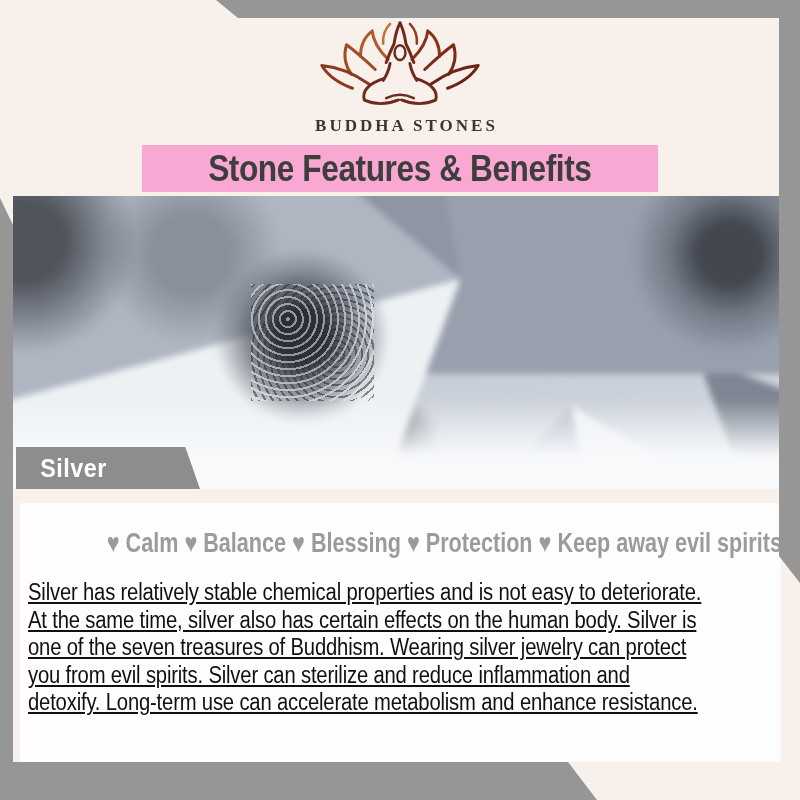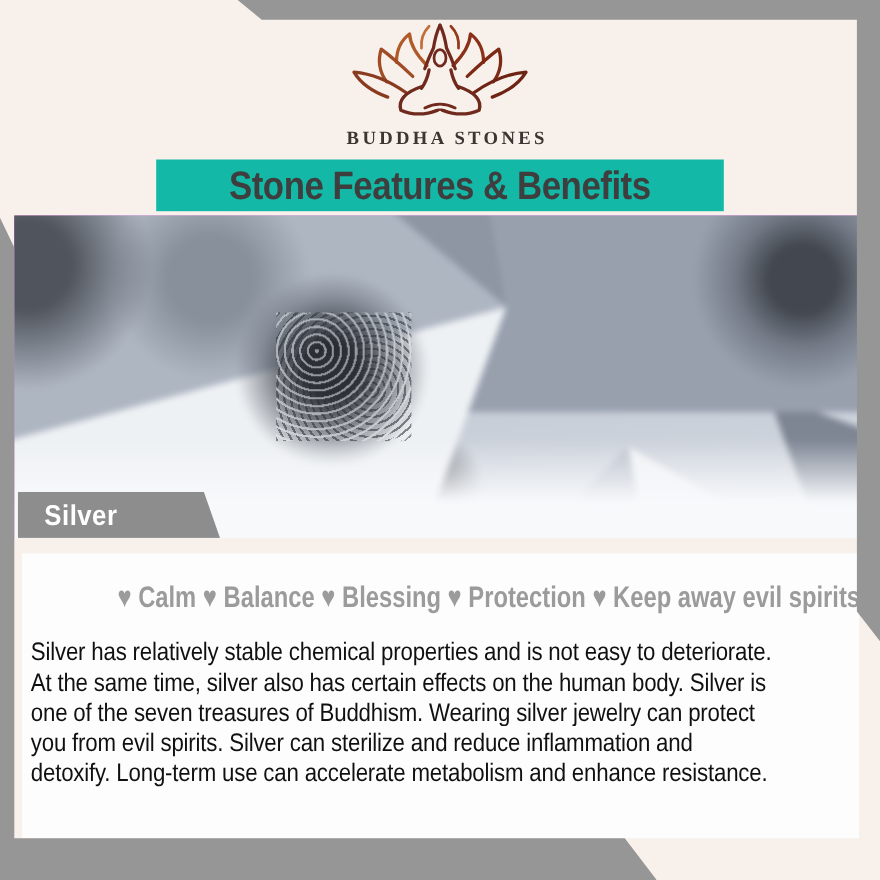--- a/index.html
+++ b/index.html
@@ -12,21 +12,21 @@
   .gray-bottom{clip-path:polygon(0 198px,13px 225px,13px 762px,568px 762px,597px 800px,0 800px);}
 
   
   .brand-header{position:absolute;top:16px;left:0;width:100%;text-align:center;z-index:10;}
   .logo{display:block;margin:0 auto;}
   .brand-name{display:block;margin-top:1px;font-family:"Liberation Serif",serif;
               font-size:17px;letter-spacing:3px;color:#3b3633;font-weight:600;margin-left:13px;}
 
   
   .heading-box{position:absolute;left:142px;top:145px;width:516px;height:47px;
-               background:#14b8a6;z-index:10;display:flex;align-items:center;justify-content:center;}
+               background:#f9a8d4;z-index:10;display:flex;align-items:center;justify-content:center;}
   .heading-box h1{margin:0;font-size:36px;font-weight:bold;color:#3e3e3e;
                   transform:scaleX(.88);white-space:nowrap;letter-spacing:-.5px;}
 
   
   .photo{position:absolute;left:13px;top:196px;width:768px;height:293px;overflow:hidden;
          background:#d946ef;z-index:9;}
   .photo .grain{position:absolute;inset:-12px;filter:blur(3px);
     background:
       
       linear-gradient(to top,#f7f9fb 0 14%,rgba(247,249,251,0) 32%),
@@ -56,21 +56,21 @@
          display:flex;align-items:center;z-index:12;}
   .badge span{padding-left:27px;color:#fff;font-size:26px;font-weight:bold;
               transform:scaleX(.9);transform-origin:left center;letter-spacing:.5px;}
 
   
   .panel{position:absolute;left:20px;top:503px;width:761px;height:259px;background:#fdfdfd;
          z-index:10;overflow:hidden;}
   .features{margin-top:25px;text-align:center;}
   .features span{display:inline-block;white-space:nowrap;font-size:27px;font-weight:bold;
                  color:#9b9b9b;transform:scaleX(.8);letter-spacing:0;}
-  .para{margin:20px 0 0 8px;color:#101010;}
+  .para{margin:20px 0 0 8px;color:#101010;text-decoration:underline;}
   .para .line{white-space:nowrap;font-size:23px;line-height:27.5px;
               transform:scaleX(.88);transform-origin:left center;letter-spacing:-.2px;}
 </style>
 </head>
 <body>
 
 <div class="canvas">
 
   <div class="gray-shape gray-top"></div>
   <div class="gray-shape gray-bottom"></div>

